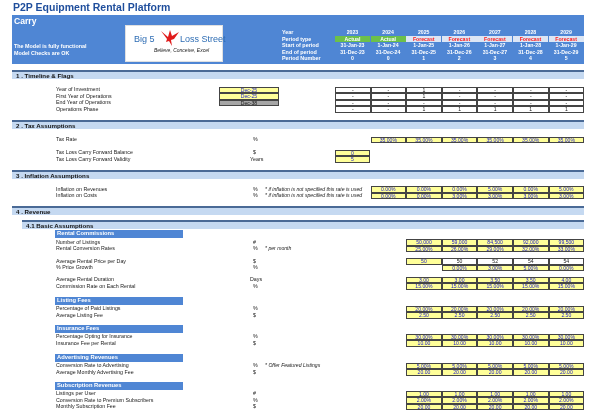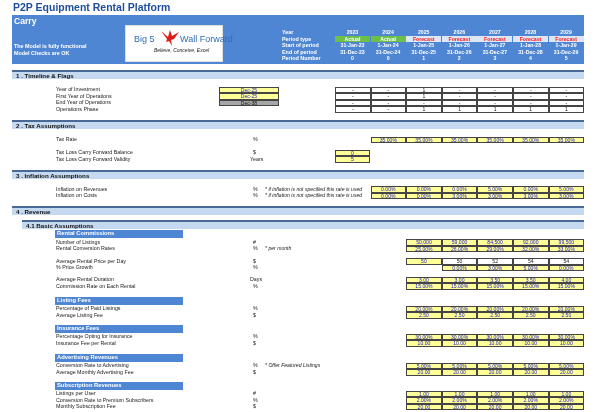--- a/index.html
+++ b/index.html
@@ -51,21 +51,21 @@
 <div class="abs header-right"></div>
 <div class="abs inputs-title">Carry</div>
 <div class="abs hdr-msg" style="top:43px">The Model is fully functional</div>
 <div class="abs hdr-msg" style="top:50px">Model Checks are OK</div>
 
 <div class="abs logo">
   <span class="logo-big">Big 5</span>
   <svg class="logo-eagle" viewBox="0 0 22 20">
     <path d="M2 3 L9 9 L11 2 L13 8 L20 4 L15 11 L12 12 L13 18 L10 13 L7 14 L8 11 Z" fill="#e01b1b"></path>
   </svg>
-  <span class="logo-ws">Wall Forward</span>
+  <span class="logo-ws">Loss Street</span>
   <span class="logo-tag">Believe, Conceive, Excel</span>
 </div>
 
 <div class="abs hdr-lbl" style="top:29px">Year</div>
 <div class="abs hdr-lbl" style="top:35.6px">Period type</div>
 <div class="abs hdr-lbl" style="top:42.2px">Start of period</div>
 <div class="abs hdr-lbl" style="top:48.8px">End of period</div>
 <div class="abs hdr-lbl" style="top:55.4px">Period Number</div>
 
 <div id="hdr-cols"></div>

